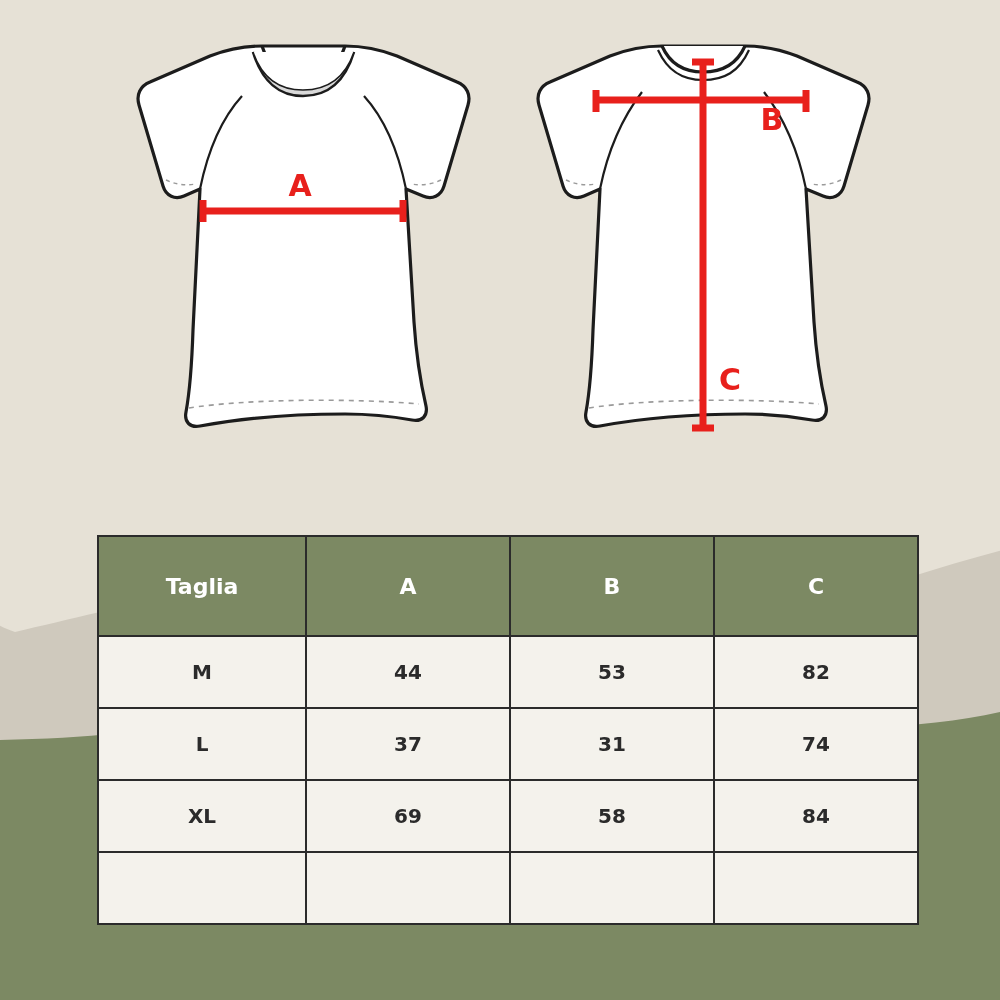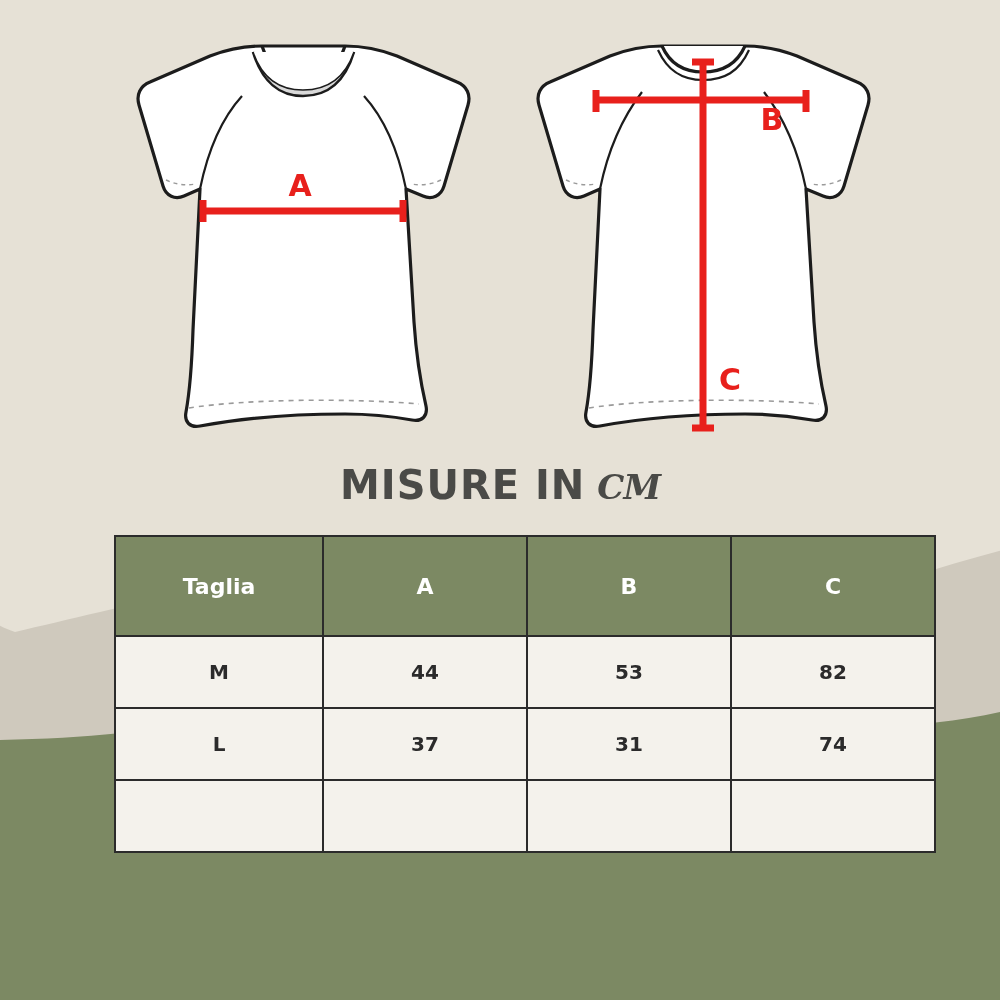--- a/index.html
+++ b/index.html
@@ -68,21 +68,21 @@
     font-style: italic;
     font-weight: bold;
     color: #4a4a47;
     font-family: "DejaVu Serif", serif;
     margin-left: 12px;
     letter-spacing: -1px;
   }
   
   .size-table {
     position: absolute;
-    left: 114px;
+    left: 97px;
     top: 535px;
     width: 806px;
     border-collapse: collapse;
     table-layout: fixed;
   }
   .size-table th,
   .size-table td {
     border: 2px solid #2b2b2b;
     text-align: center;
     font-family: "DejaVu Sans", sans-serif;
@@ -213,23 +213,20 @@
 
       <g stroke="#e8201c" stroke-width="7">
         <line x1="303" y1="62" x2="303" y2="428"></line>
         <line x1="292" y1="62" x2="314" y2="62"></line>
         <line x1="292" y1="428" x2="314" y2="428"></line>
       </g>
       <text x="330" y="390" text-anchor="middle" font-family="DejaVu Sans, sans-serif" font-size="30" font-weight="bold" fill="#e8201c">C</text>
     </g>
   </svg>
 
-  <div class="title-row">
-    <span class="title-main">MISURE IN</span><span class="title-unit">CM</span>
-  </div>
 
   <table class="size-table">
     <thead>
       <tr>
         <th class="col-size">Taglia</th>
         <th class="col-m">A</th>
         <th class="col-m">B</th>
         <th class="col-m">C</th>
       </tr>
     </thead>
@@ -239,20 +236,26 @@
         <td>44</td>
         <td>53</td>
         <td>82</td>
       </tr>
       <tr>
         <td>L</td>
         <td>37</td>
         <td>31</td>
         <td>74</td>
       </tr>
+      <tr>
+        <td>XL</td>
+        <td>69</td>
+        <td>58</td>
+        <td>84</td>
+      </tr>
       <tr class="empty-row">
         <td></td>
         <td></td>
         <td></td>
         <td></td>
       </tr>
     </tbody>
   </table>
 
 </div>

